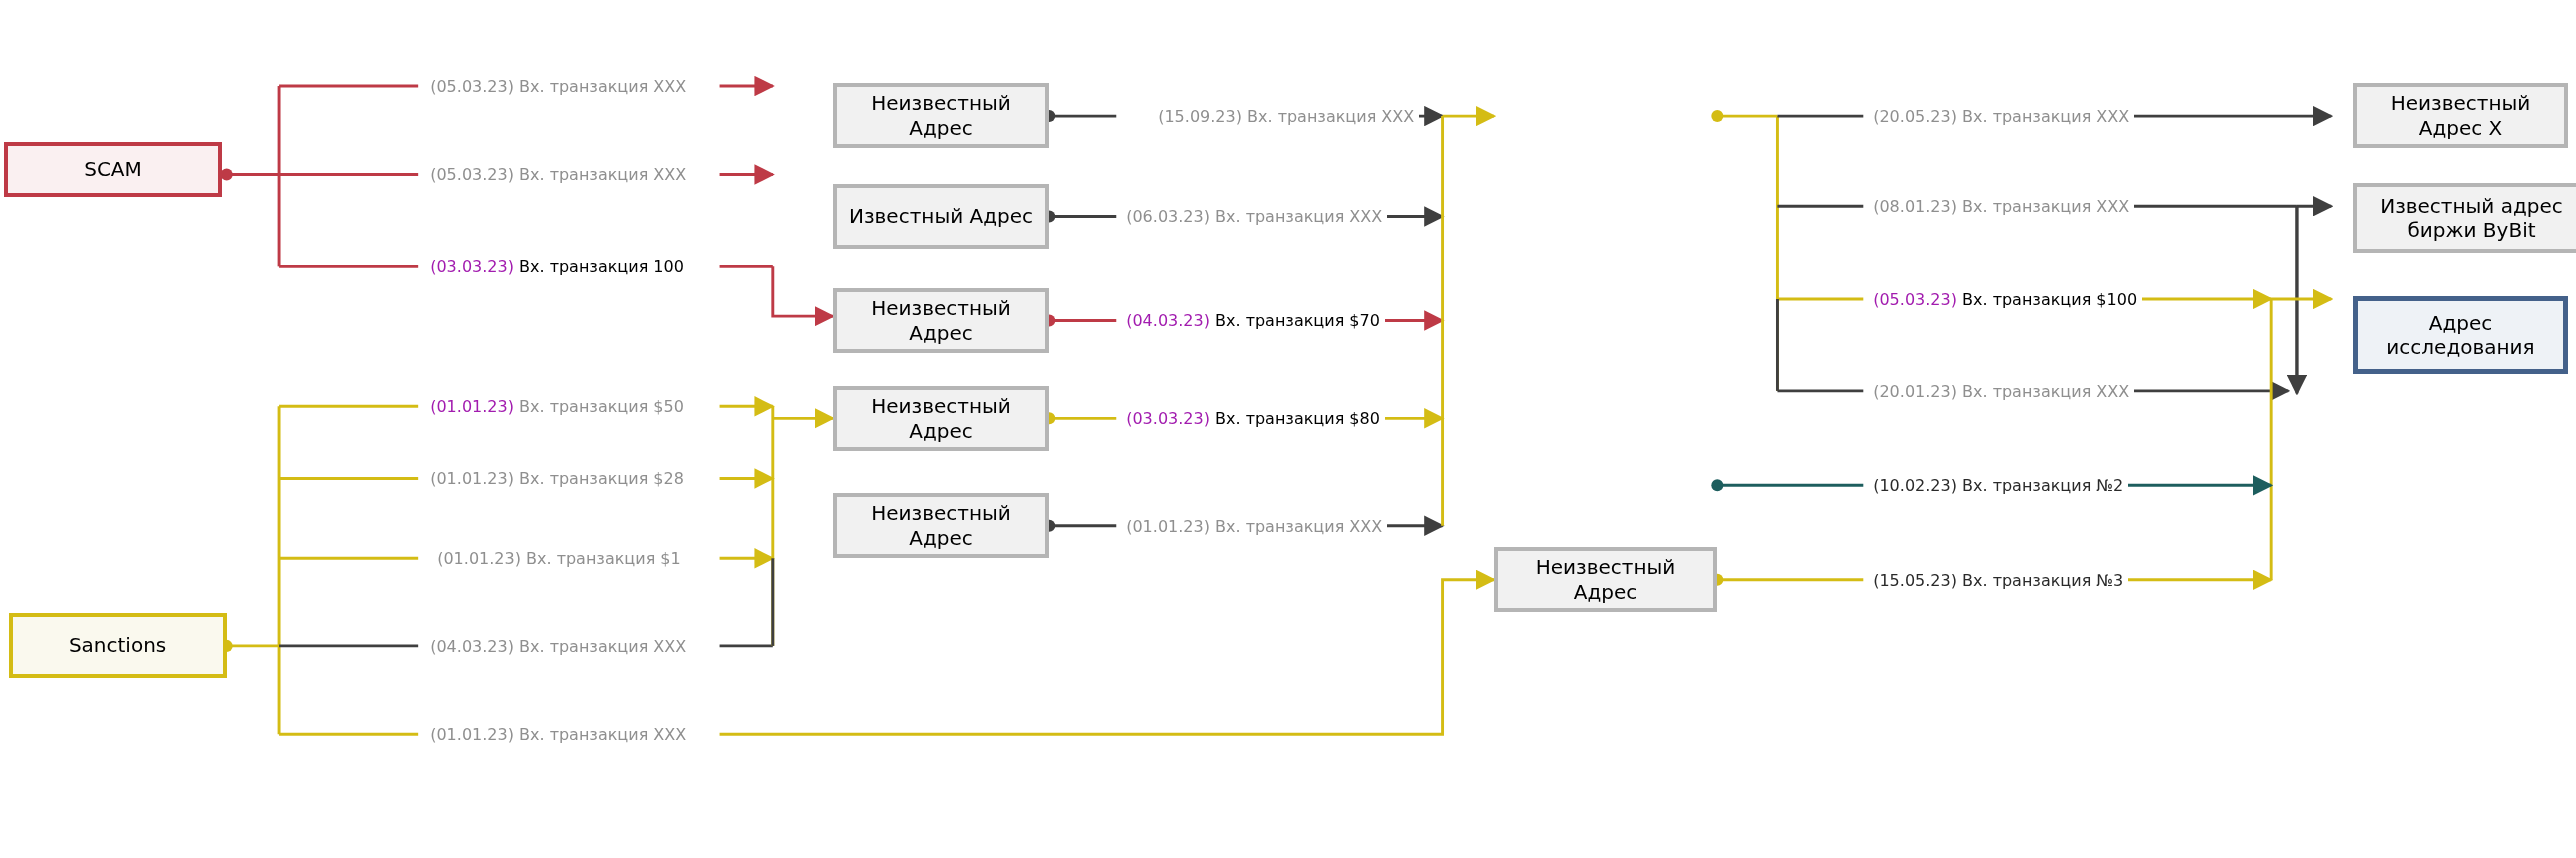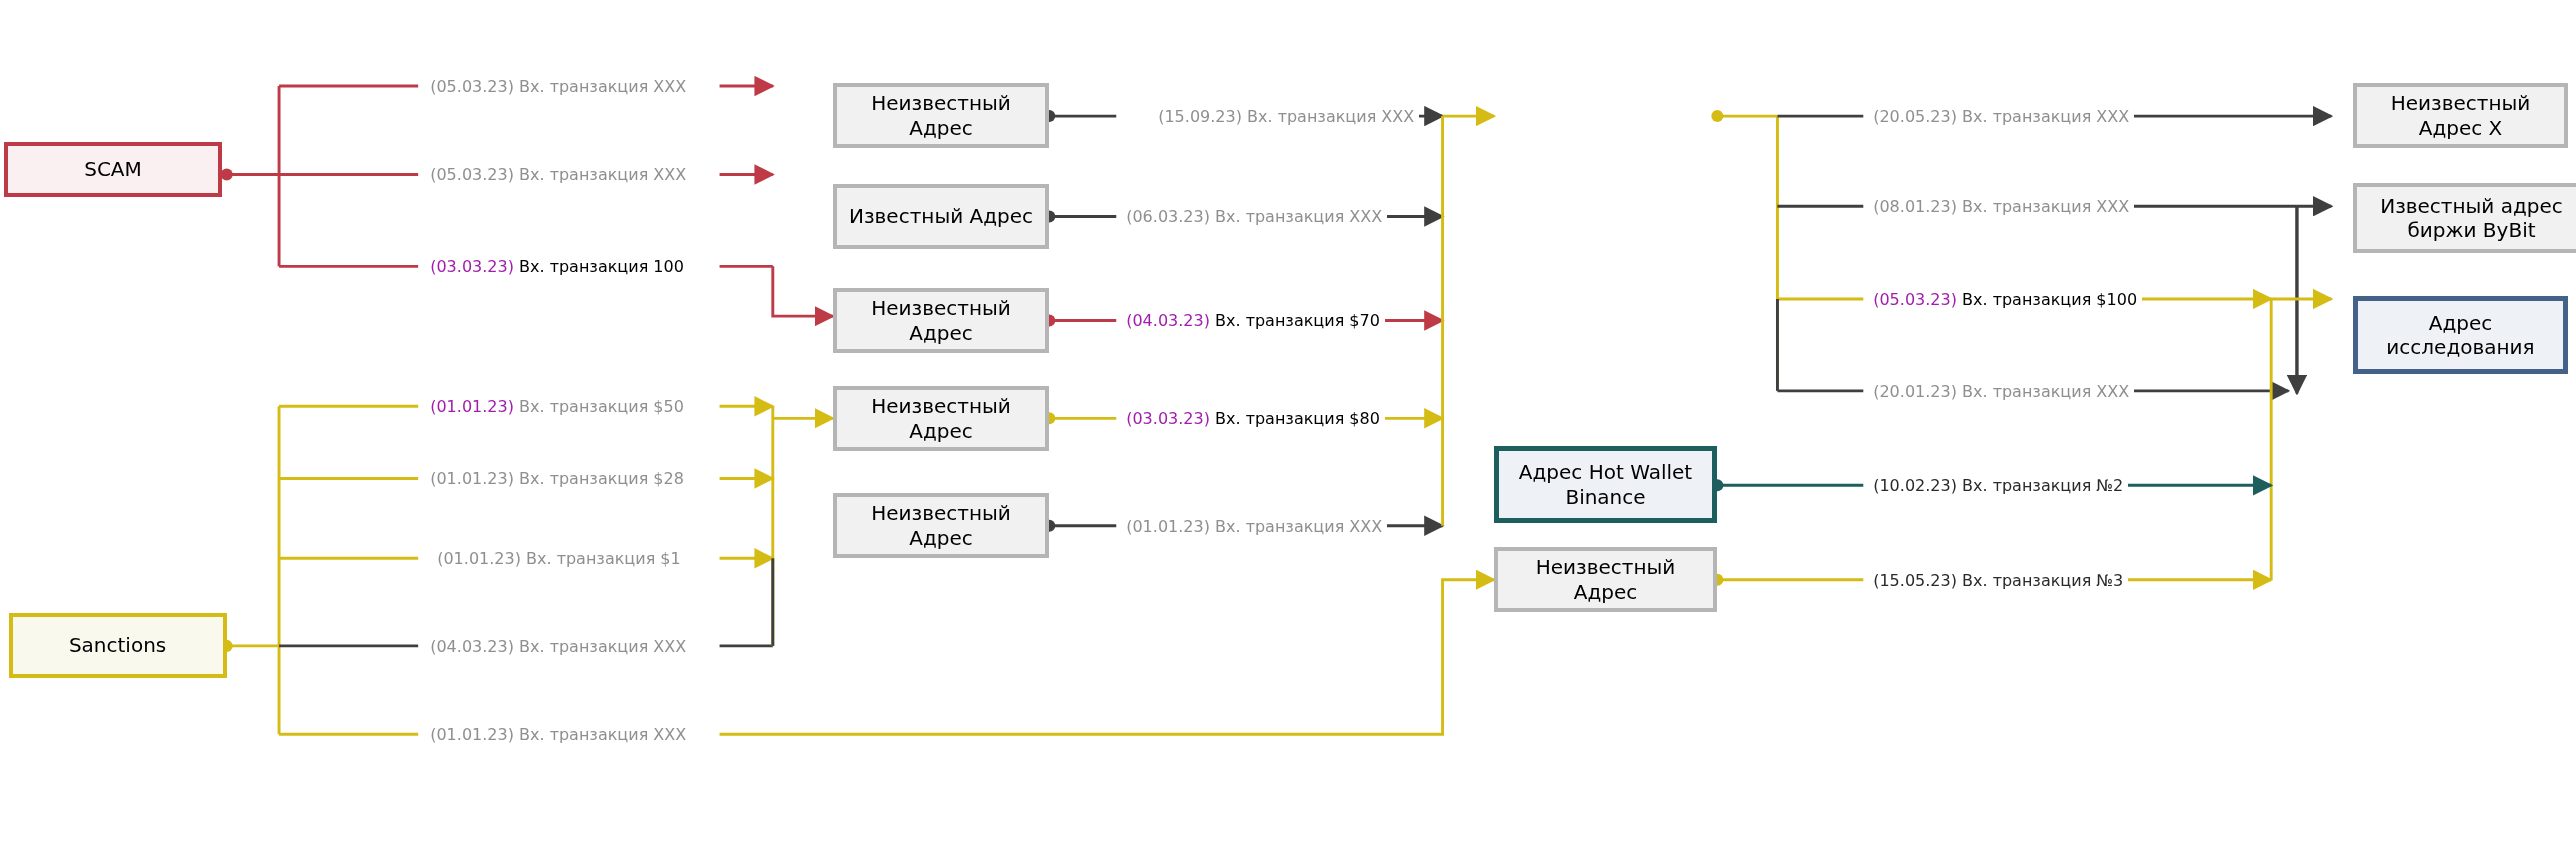--- a/index.html
+++ b/index.html
@@ -183,23 +183,20 @@
   <div class="node" style="left:833px;top:288px;width:216px;height:65px;">
     <span>Неизвестный Адрес</span>
   </div>
   <div class="node" style="left:833px;top:386px;width:216px;height:65px;">
     <span>Неизвестный Адрес</span>
   </div>
   <div class="node" style="left:833px;top:493px;width:216px;height:65px;">
     <span>Неизвестный Адрес</span>
   </div>
 
-  <div class="node binance" style="left:1494px;top:446px;width:223px;height:77px;">
-    <span>Адрес Hot Wallet Binance</span>
-  </div>
   <div class="node" style="left:1494px;top:547px;width:223px;height:65px;">
     <span>Неизвестный Адрес</span>
   </div>
 
   <div class="node" style="left:2353px;top:83px;width:215px;height:65px;">
     <span>Неизвестный Адрес X</span>
   </div>
   <div class="node" style="left:2353px;top:183px;width:237px;height:70px;">
     <span>Известный адрес биржи ByBit</span>
   </div>

